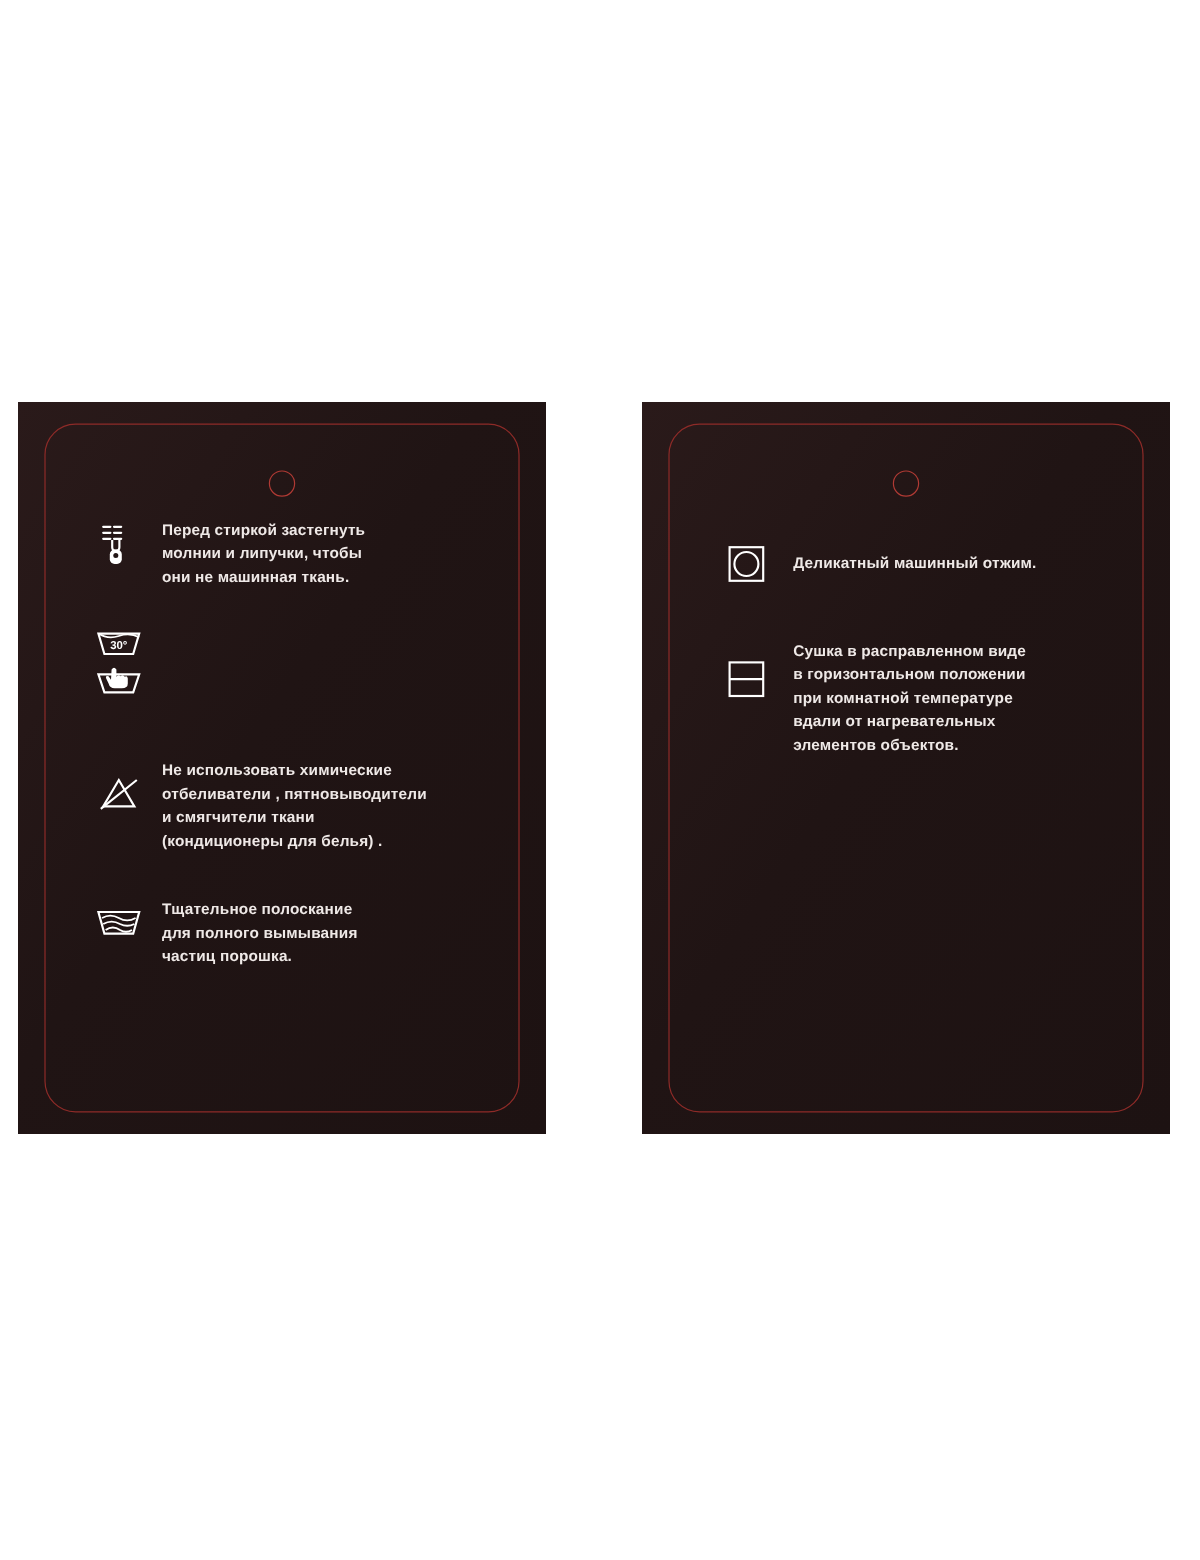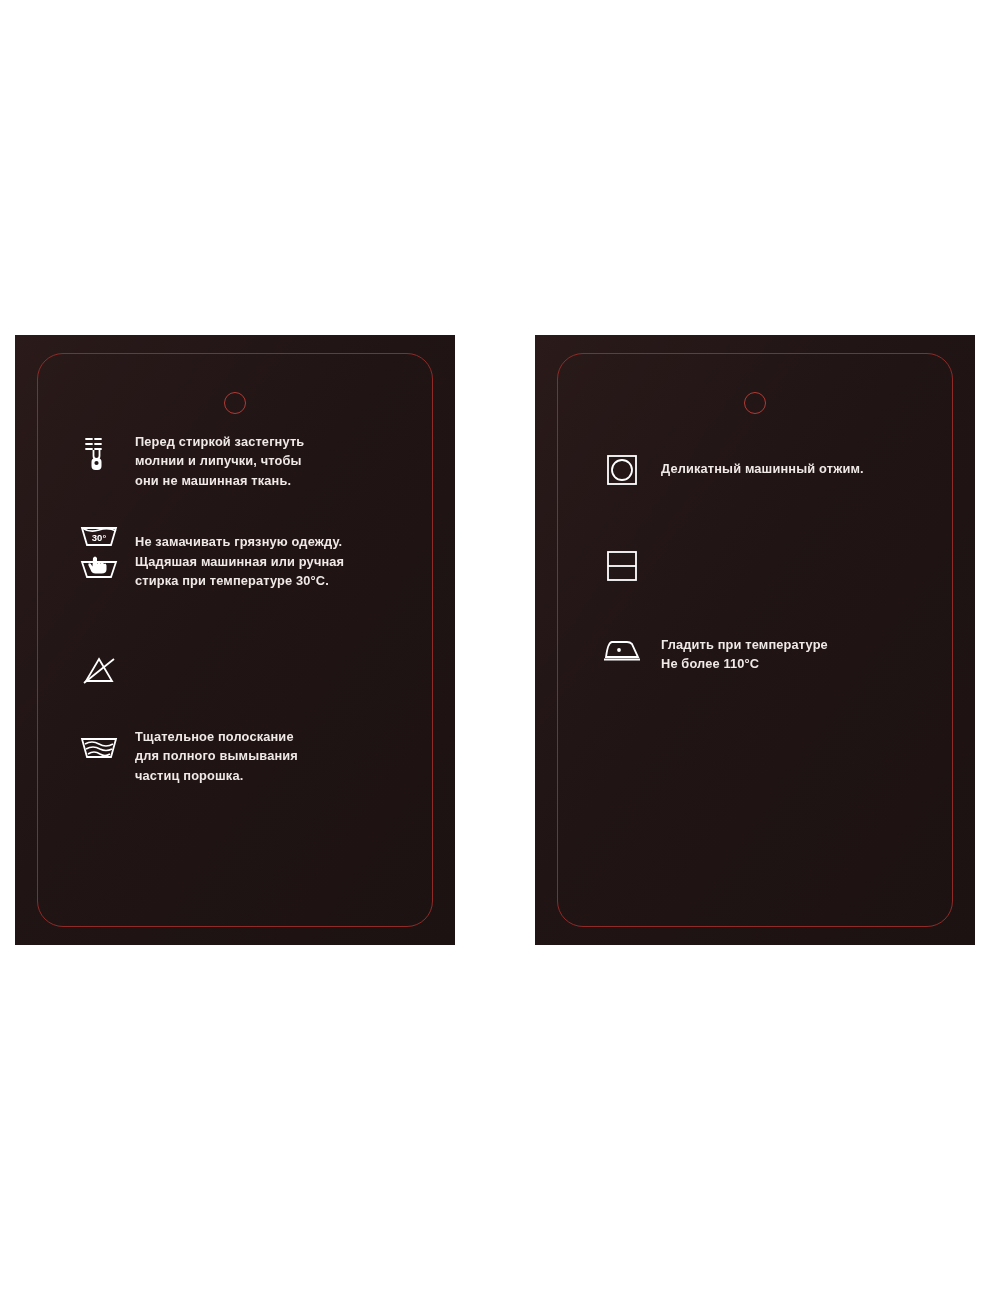--- a/index.html
+++ b/index.html
@@ -135,35 +135,36 @@
               <text x="23" y="19" font-family="Liberation Sans, sans-serif" font-size="9.5" font-weight="bold" fill="#ffffff" text-anchor="middle">30°</text>
             </svg>
           </span>
           <span class="stacked">
             <svg width="46" height="28" viewBox="0 0 46 28">
               <path d="M6 8 L40 8 L35 23 L11 23 Z" stroke="#ffffff" stroke-width="1.8" fill="none"></path>
               <path d="M17 4 q2 -3 4 0 l0 6 q1.5 -2.5 3.5 -0.5 q2 -2 3.5 0.5 q2 -1.5 2.5 1.5 l0 4 q0 4 -5 4 l-6 0 q-4 0 -5 -4 l-2 -4 q-1 -3 2 -2 l2 3 Z" fill="#ffffff"></path>
             </svg>
           </span>
         </div>
-        <div class="text-cell" style="padding-top:12px;">
-          <div class="line">Не замачивать грязную одежду.</div>
-          <div class="line">Щадяшая машинная или ручная</div>
-          <div class="line">стирка при температуре 30°C.</div>
-        </div>
       </div>
 
       <div class="row" style="margin-bottom:36px;">
         <div class="icon-cell" style="padding-top:14px;">
           <span>
             <svg width="46" height="36" viewBox="0 0 46 36">
               <path d="M23 6 L36 28 L10 28 Z" stroke="#ffffff" stroke-width="1.8" fill="none"></path>
               <line x1="8" y1="30" x2="38" y2="6" stroke="#ffffff" stroke-width="1.8"></line>
             </svg>
           </span>
+        </div>
+        <div class="text-cell">
+          <div class="line">Не использовать химические</div>
+          <div class="line">отбеливатели , пятновыводители</div>
+          <div class="line">и смягчители ткани</div>
+          <div class="line">(кондиционеры для белья) .</div>
         </div>
       </div>
 
       <div class="row">
         <div class="icon-cell" style="padding-top:8px;">
           <span>
             <svg width="46" height="30" viewBox="0 0 46 30">
               <path d="M6 6 L40 6 L35 24 L11 24 Z" stroke="#ffffff" stroke-width="1.8" fill="none"></path>
               <path d="M9 11 Q16 7 23 11 Q30 15 37 11" stroke="#ffffff" stroke-width="1.6" fill="none"></path>
               <path d="M10 16 Q17 12 24 16 Q30 19 36 16" stroke="#ffffff" stroke-width="1.6" fill="none"></path>
@@ -203,34 +204,26 @@
 
       <div class="row" style="margin-bottom:46px;">
         <div class="icon-cell" style="padding-top:16px;">
           <span>
             <svg width="38" height="38" viewBox="0 0 38 38">
               <rect x="5" y="5" width="28" height="28" stroke="#ffffff" stroke-width="1.8" fill="none"></rect>
               <line x1="5" y1="19" x2="33" y2="19" stroke="#ffffff" stroke-width="1.8"></line>
             </svg>
           </span>
         </div>
-      </div>
-
-      <div class="row">
-        <div class="icon-cell" style="padding-top:4px;">
-          <span>
-            <svg width="46" height="30" viewBox="0 0 46 30">
-              <path d="M7 22 L39 22 L33 9 Q31 7 28 7 L13 7 Q9 7 7 22 Z" stroke="#ffffff" stroke-width="1.8" fill="none"></path>
-              <line x1="5" y1="24.5" x2="41" y2="24.5" stroke="#ffffff" stroke-width="1.8"></line>
-              <circle cx="20" cy="15" r="1.9" fill="#ffffff"></circle>
-            </svg>
-          </span>
-        </div>
-        <div class="text-cell" style="padding-top:4px;">
-          <div class="line">Гладить при температуре</div>
-          <div class="line">Не более 110°C</div>
-        </div>
-      </div>
+        <div class="text-cell">
+          <div class="line">Сушка в расправленном виде</div>
+          <div class="line">в горизонтальном положении</div>
+          <div class="line">при комнатной температуре</div>
+          <div class="line">вдали от нагревательных</div>
+          <div class="line">элементов объектов.</div>
+        </div>
+      </div>
+
 
     </div>
   </div>
 
 </div>
 
 </body></html>

